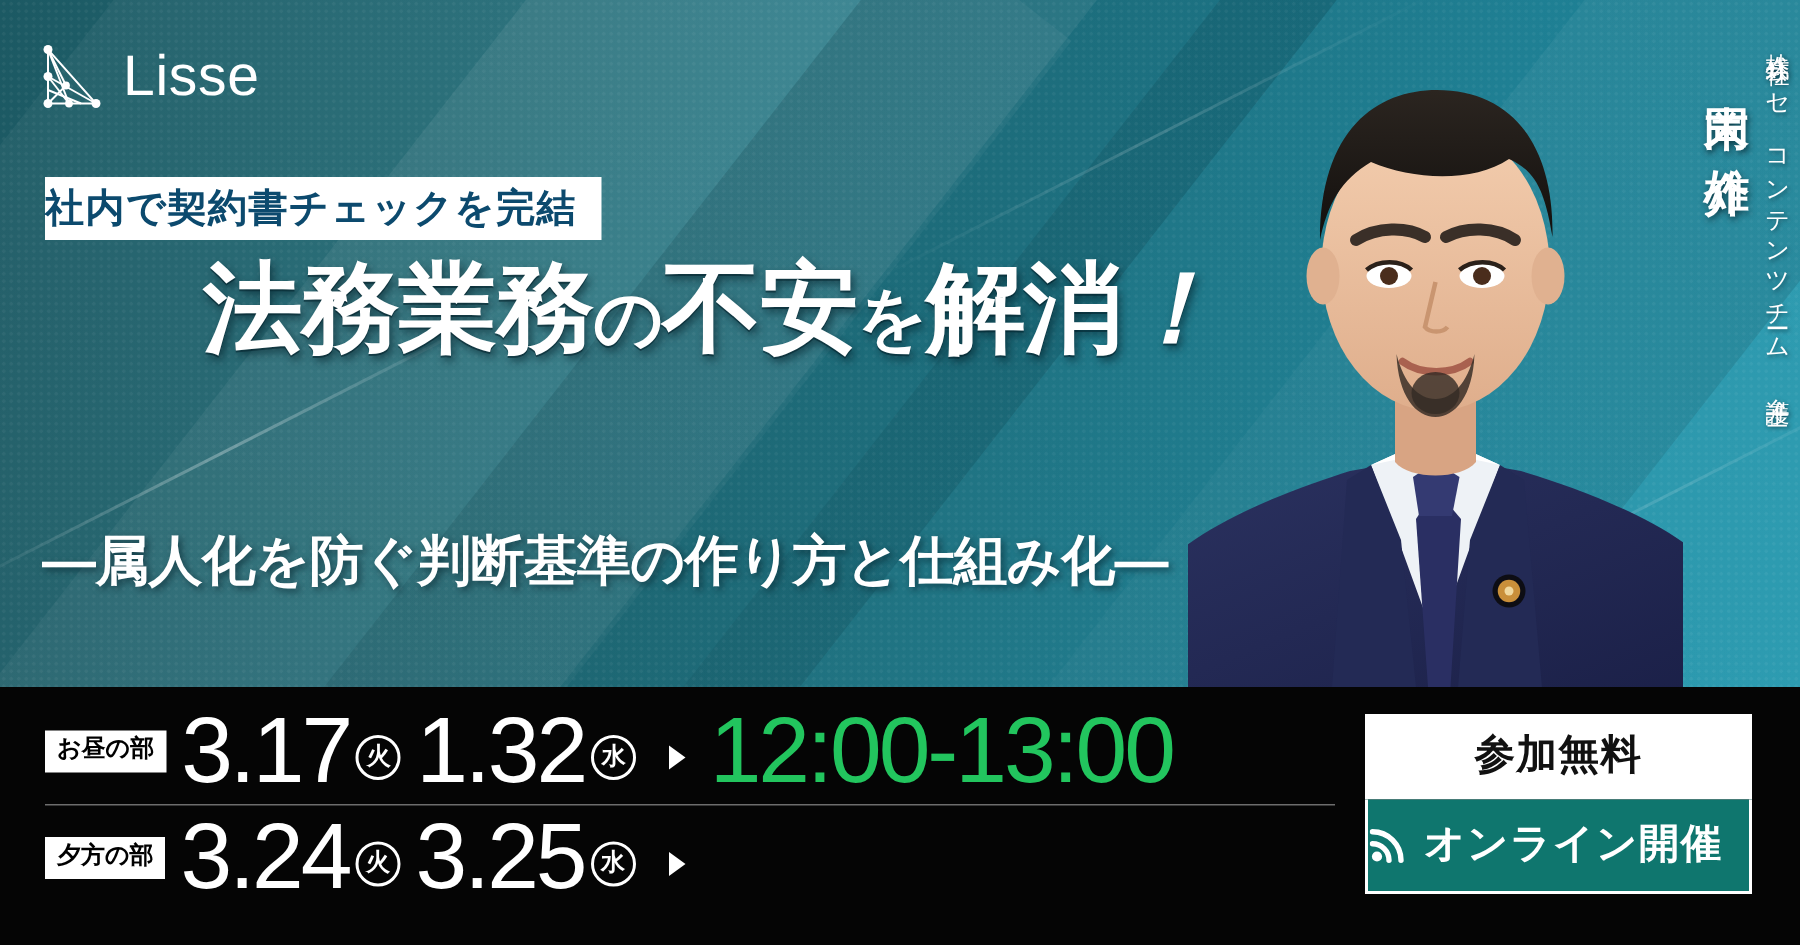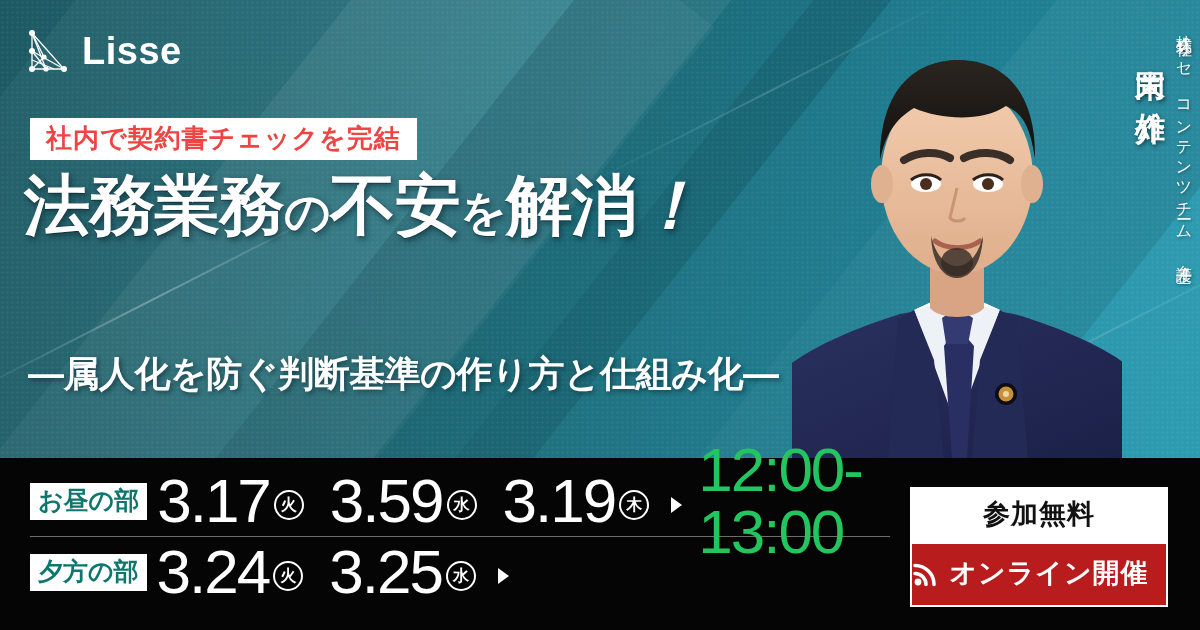--- a/index.html
+++ b/index.html
@@ -61,38 +61,39 @@
   .streak-b { left:560px; top:90px;  width:420px; opacity:.55; }
   .streak-c { left:900px; top:330px; width:420px; opacity:.45; }
 
   
   .logo-row {
     position:absolute; left:24px; top:27px;
     display:flex; align-items:center; gap:14px;
   }
   .logo-mark { width:44px; height:48px; display:block; }
   .logo-text {
-    color:#ffffff; font-size:38px; font-weight:700; letter-spacing:.5px;
+    color:#ffffff; font-size:38px; font-weight:400; letter-spacing:.5px;
     line-height:1;
   }
 
   
   .kicker {
     position:absolute; left:30px; top:118px;
-    background:#ffffff; color:#ef4444;
+    background:#ffffff; color:#0c4a6e;
     font-size:26px; font-weight:700; letter-spacing:1px;
-    padding:7px 16px 9px 16px; line-height:1;
+    padding:7px 16px 9px 0; line-height:1;
     white-space:nowrap;
   }
 
   
   .headline {
     position:absolute; left:24px; top:172px; width:900px;
     color:#ffffff; line-height:1;
     text-shadow:2px 3px 6px rgba(0,25,35,.55), 0 1px 0 rgba(0,30,40,.5);
+    text-align:center;
   }
   .h-line {
     font-weight:700; white-space:nowrap; letter-spacing:-1px;
   }
   .h-line1 { font-size:66px; margin-bottom:10px; }
   .h-line2 { font-size:66px; }
   .h-small { font-size:46px; }
   .h-bang  { font-style:italic; font-size:66px; }
 
   .subline {
@@ -135,27 +136,27 @@
   .sessions {
     position:absolute; left:30px; top:8px; width:840px;
   }
   .session-row {
     display:flex; align-items:center; height:70px; gap:10px;
   }
   .session-sep {
     height:1px; background:#6d6d6d; width:860px; margin-left:0;
   }
   .part-badge {
-    background:#ffffff; color:#0f766e;
-    font-size:25px; font-weight:700; letter-spacing:0px;
+    background:#ffffff; color:#000000;
+    font-size:16px; font-weight:700; letter-spacing:0px;
     padding:5px 8px 7px 8px; line-height:1; white-space:nowrap;
     flex:0 0 auto;
   }
   .dates {
-    display:flex; align-items:center; gap:16px; white-space:nowrap;
+    display:flex; align-items:center; gap:0px; white-space:nowrap;
   }
   .date-item { display:flex; align-items:center; gap:2px; margin-right:10px; }
   .date-num {
     color:#ffffff; font-size:62px; font-weight:400; line-height:1;
     letter-spacing:-2px;
   }
   .dow {
     display:inline-flex; align-items:center; justify-content:center;
     width:30px; height:30px; border:2px solid #ffffff; border-radius:50%;
     color:#ffffff; font-size:16px; font-weight:700; line-height:1;
@@ -166,29 +167,29 @@
     border-top:8px solid transparent; border-bottom:8px solid transparent;
     margin:8px 6px 0 2px;
   }
   .time {
     color:#22c55e; font-size:62px; font-weight:400; line-height:1;
     letter-spacing:-2px;
   }
 
   
   .info-box {
-    position:absolute; right:32px; top:29px; width:258px;
+    position:absolute; right:32px; top:18px; width:258px;
   }
   .info-free {
     background:#ffffff; color:#111111; text-align:center;
     font-size:27px; font-weight:700; line-height:1;
     padding:14px 0 16px 0; letter-spacing:1px;
   }
   .info-online {
-    background:#b91c1c; color:#ffffff; border:2px solid #ffffff;
+    background:#0f766e; color:#ffffff; border:2px solid #ffffff;
     border-top:none;
     display:flex; align-items:center; justify-content:center; gap:10px;
     font-size:27px; font-weight:700; line-height:1;
     padding:16px 16px 18px 0; letter-spacing:1px;
   }
   .rss-icon { width:26px; height:26px; display:block; }
 </style>
 </head>
 <body>
 
@@ -315,26 +316,22 @@
     <div class="sessions">
 
       <div class="session-row">
         <span class="part-badge">お昼の部</span>
         <span class="dates">
           <span class="date-item">
             <span class="date-num">3.17</span>
             <span class="dow">火</span>
           </span>
           <span class="date-item">
-            <span class="date-num">3.59</span>
+            <span class="date-num">1.32</span>
             <span class="dow">水</span>
-          </span>
-          <span class="date-item">
-            <span class="date-num">3.19</span>
-            <span class="dow">木</span>
           </span>
         </span>
         <span class="tri"></span>
         <span class="time">12:00-13:00</span>
       </div>
 
       <div class="session-sep"></div>
 
       <div class="session-row">
         <span class="part-badge">夕方の部</span>

